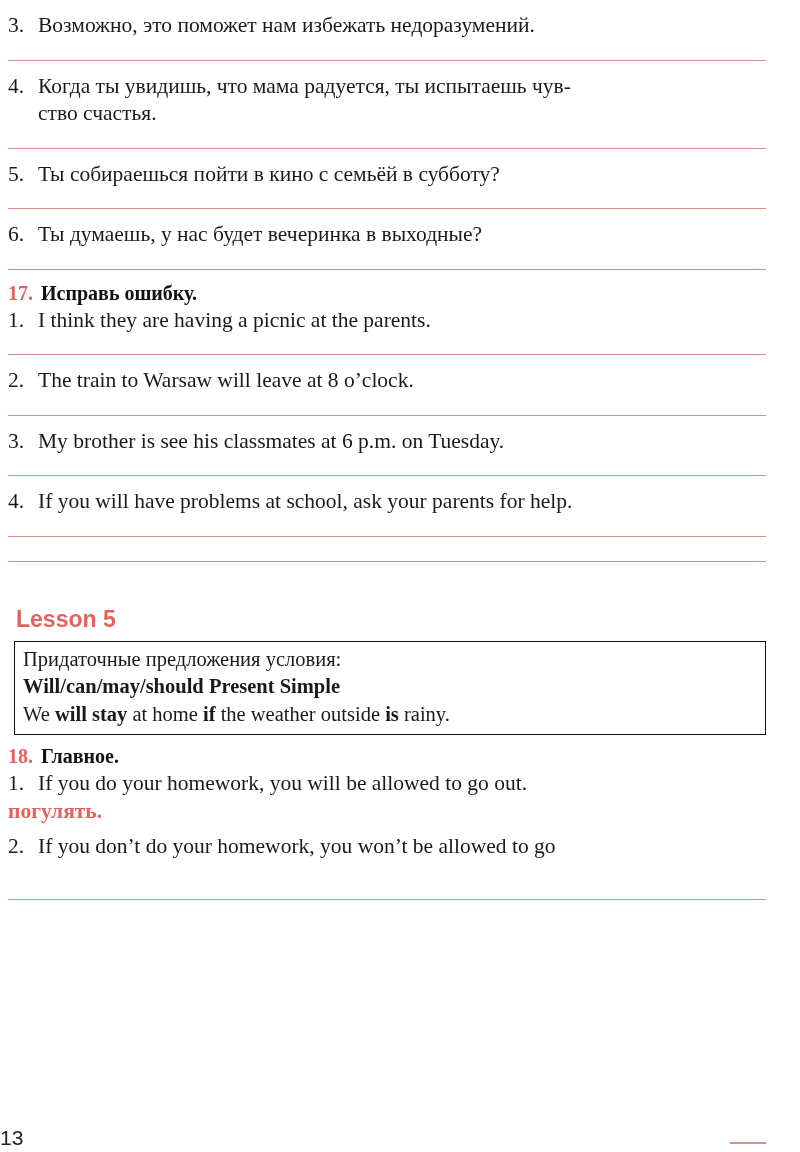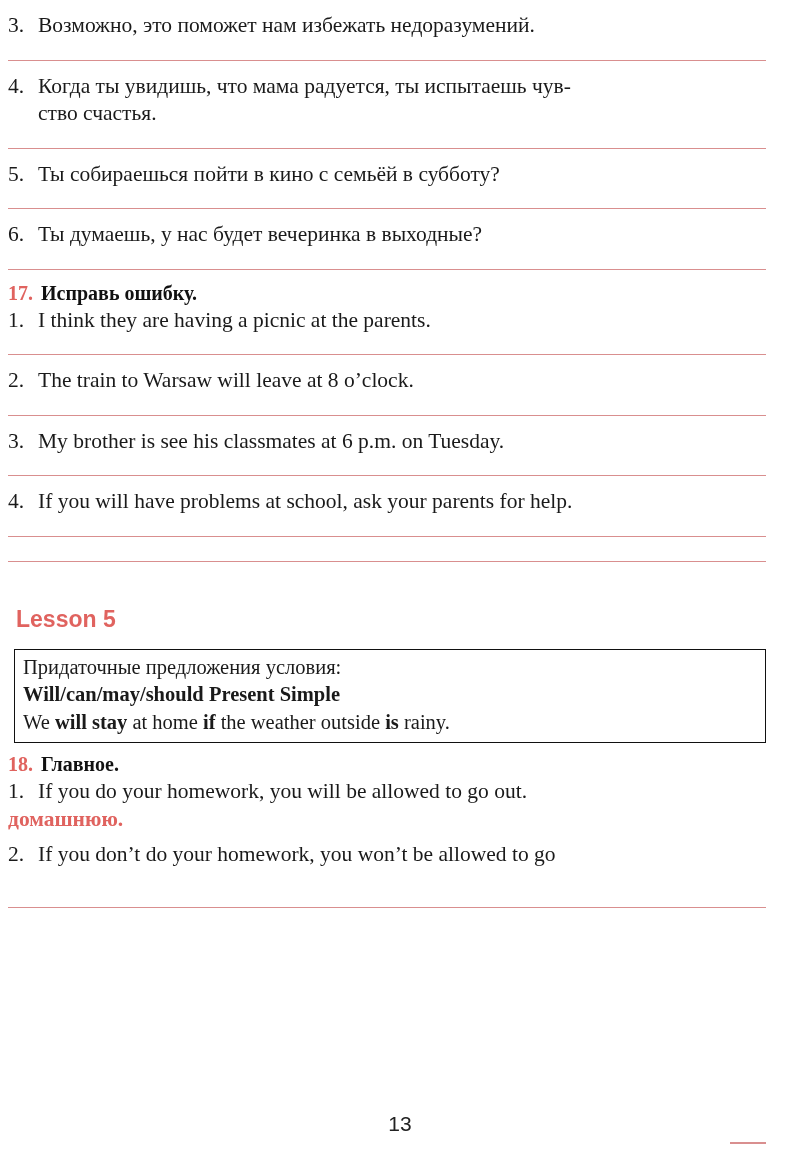--- a/index.html
+++ b/index.html
@@ -72,40 +72,39 @@
     color: #e0635f;
     font-weight: bold;
     font-size: 23px;
     font-family: "Liberation Sans", sans-serif;
     margin: 0 0 6px 8px;
   }
 
   
   .box {
     border: 1.5px solid #111;
-    margin: 16px 0 10px 6px;
+    margin: 8px 0 10px 6px;
     padding: 4px 8px 6px 8px;
     font-size: 20.5px;
     line-height: 1.34;
   }
   .box .b { font-weight: bold; }
 
   
   .answer {
     color: #e0635f;
     font-weight: bold;
   }
 
   
   .folio {
     position: absolute;
     left: 0;
     right: 0;
-    bottom: 16px;
-    text-align: center;
+    bottom: 2px;
     font-size: 21px;
     font-family: "Liberation Sans", sans-serif;
     color: #222;
   }
   .edge-mark {
     position: absolute;
     right: 34px;
     bottom: 8px;
     width: 36px;
     height: 2px;
@@ -207,21 +206,21 @@
   <div class="ex-head">
     <span class="ex-num">18.</span>
     <span class="ex-title">Главное.</span>
   </div>
 
   <div class="item">
     <span class="num">1.</span>
     <span class="txt">If you do your homework, you will be allowed to go out.</span>
   </div>
   <div class="item">
-    <span class="txt answer">домашнюю.</span>
+    <span class="txt answer">погулять.</span>
   </div>
 
   <div style="height:8px"></div>
   <div class="item">
     <span class="num">2.</span>
     <span class="txt">If you don’t do your homework, you won’t be allowed to go</span>
   </div>
 
   <div style="height:38px"></div>
   <hr class="rule">

